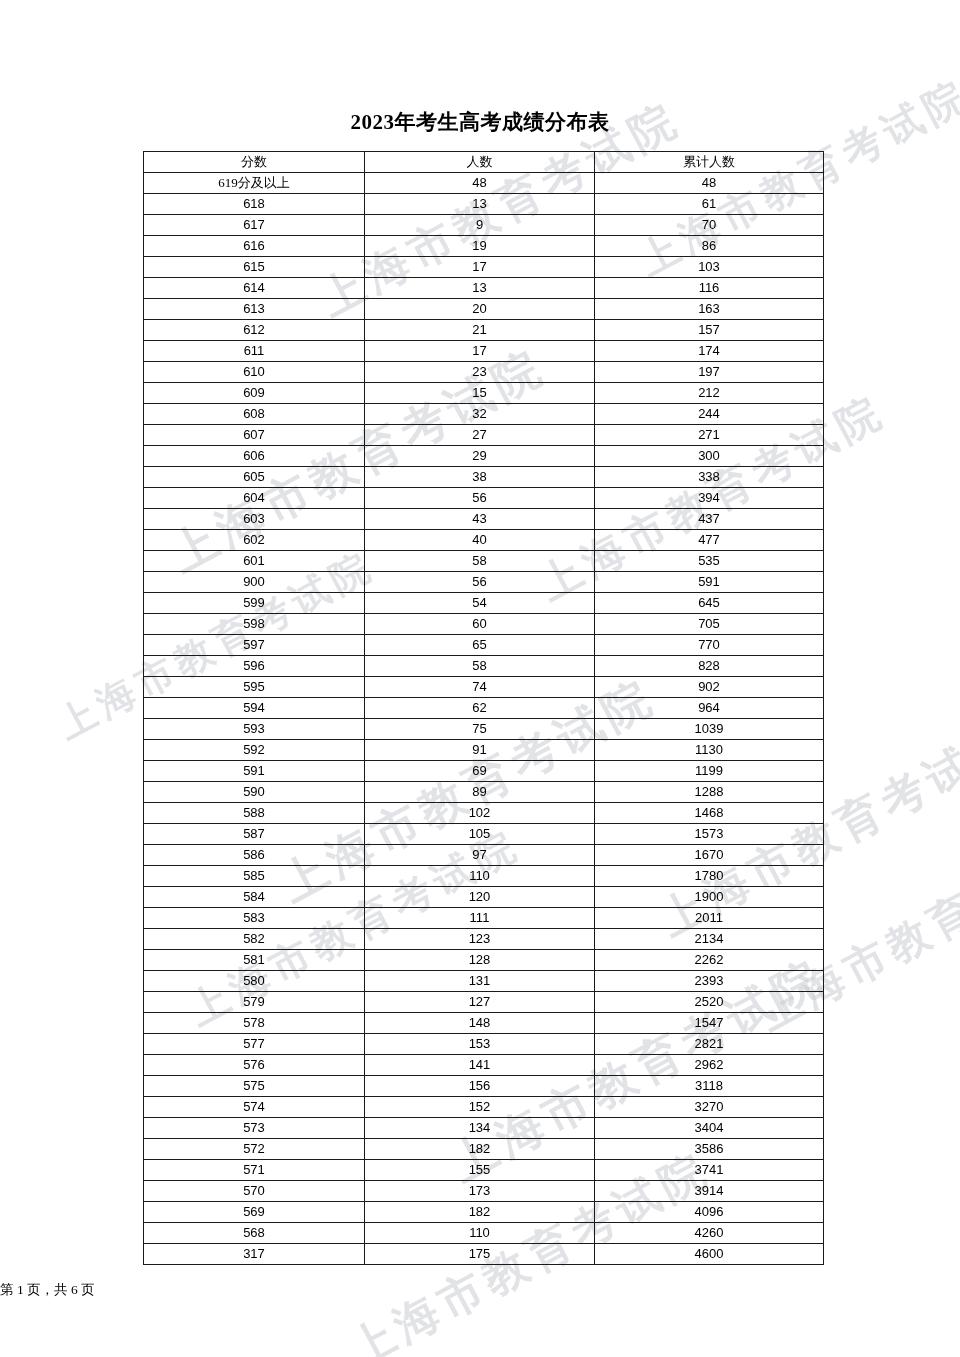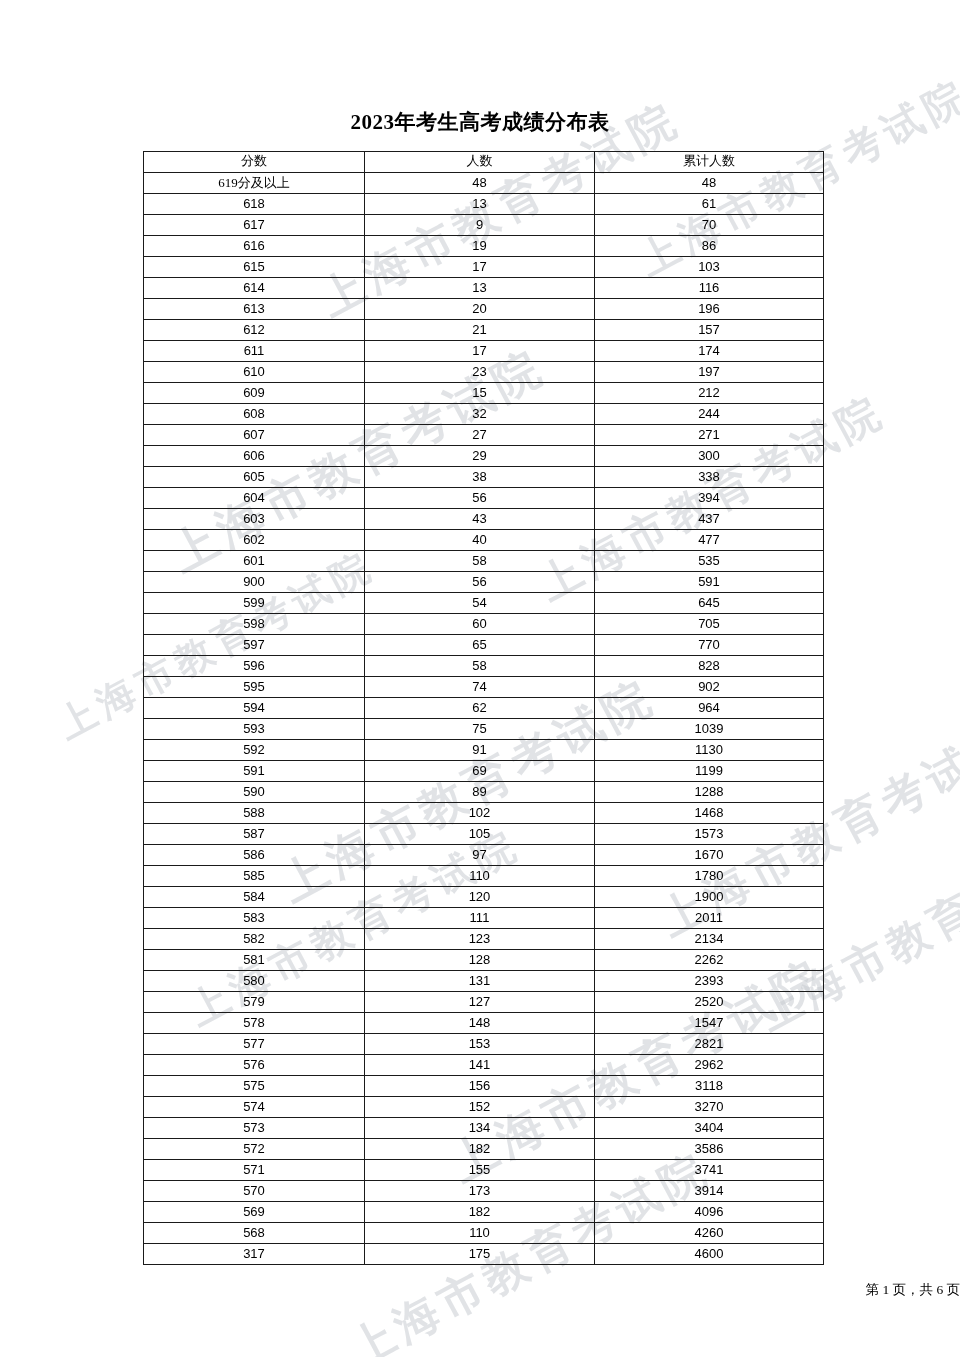--- a/index.html
+++ b/index.html
@@ -79,36 +79,36 @@
     line-height: 20px;
     padding: 0;
     text-align: center;
     font-size: 13px;
     color: #000;
     font-family: "Liberation Sans", "DejaVu Sans", sans-serif;
     background: transparent;
   }
   table.score-table th {
     font-weight: 400;
-    font-family: Liberation Mono, monospace;
+    font-family: Liberation Serif, serif;
     font-size: 13px;
   }
   table.score-table td.score-cell {
     font-family: "Liberation Sans", "DejaVu Sans", sans-serif;
   }
   table.score-table td.score-cell.cjk {
     font-family: "Liberation Serif", "DejaVu Serif", serif;
   }
 
   #page-footer {
     position: absolute;
     top: 1281px;
     left: 0;
     width: 960px;
-    text-align: right;
+    text-align: left;
     font-size: 13.5px;
     color: #000;
     font-family: "Liberation Serif", "DejaVu Serif", serif;
   }
 </style>
 </head>
 <body>
 
 <div id="watermark-layer">
     <div class="wm" style="left: 300px; top: 180px; font-size: 44px; transform: rotate(-28deg);">上海市教育考试院</div>
@@ -169,21 +169,21 @@
             <td>103</td>
           </tr>
           <tr>
             <td class="score-cell">614</td>
             <td>13</td>
             <td>116</td>
           </tr>
           <tr>
             <td class="score-cell">613</td>
             <td>20</td>
-            <td>196</td>
+            <td>163</td>
           </tr>
           <tr>
             <td class="score-cell">612</td>
             <td>21</td>
             <td>157</td>
           </tr>
           <tr>
             <td class="score-cell">611</td>
             <td>17</td>
             <td>174</td>

